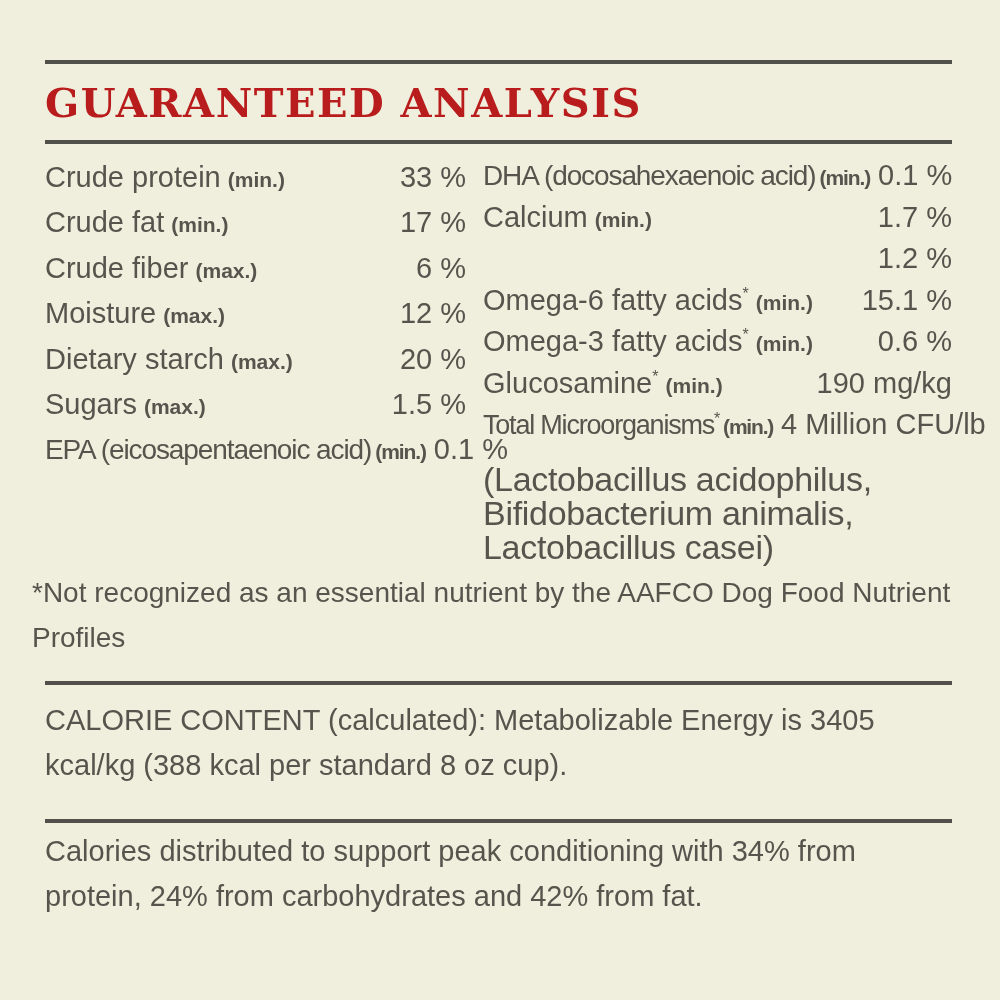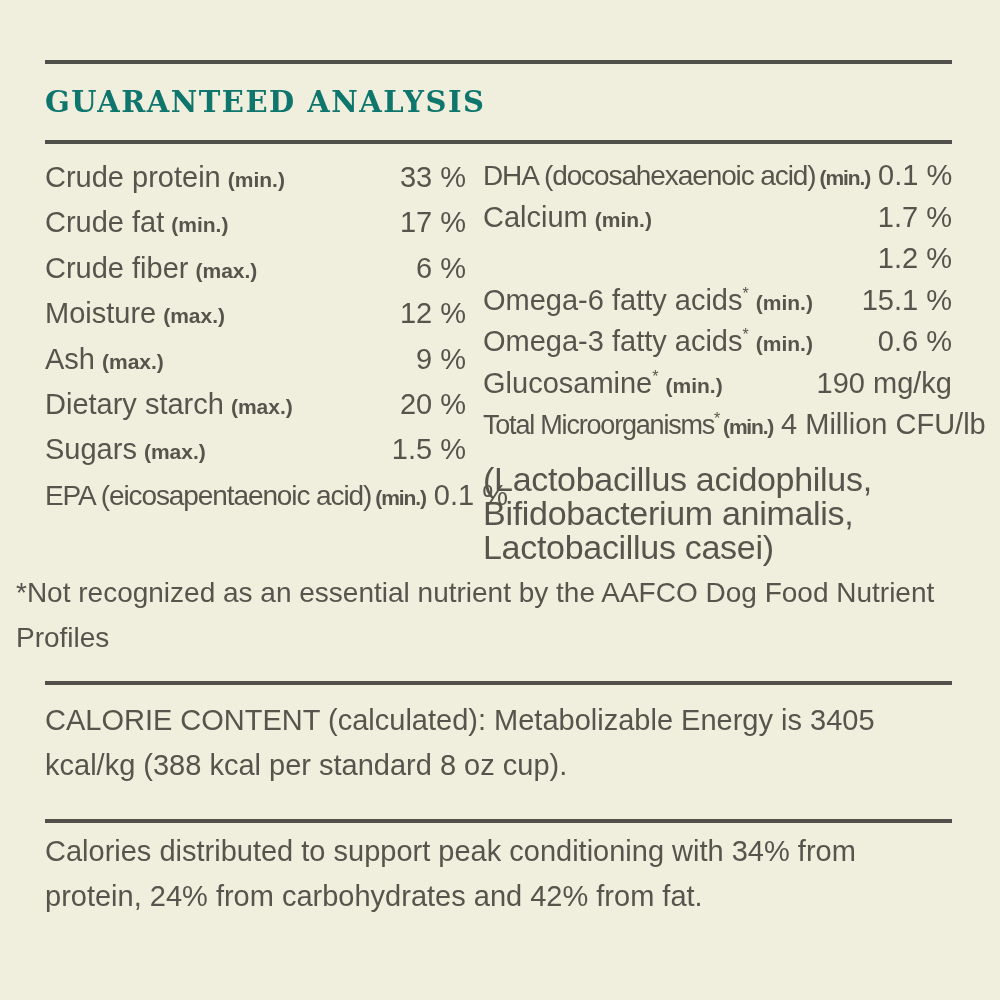--- a/index.html
+++ b/index.html
@@ -16,23 +16,23 @@
     margin-left: 45px;
     margin-right: 48px;
   }
   .rule-top { margin-top: 60px; }
   .heading {
     margin-left: 45px; margin-right: 48px;
     height: 76px;
     display: flex; align-items: center;
     font-family: "DejaVu Serif", serif;
     font-weight: bold;
-    font-size: 29px;
+    font-size: 40px;
     letter-spacing: 1.5px;
-    color: #0f766e;
+    color: #b91c1c;
   }
   .columns {
     display: flex;
     margin: 11px 48px 0 45px;
   }
   .col-left { width: 421px; }
   .col-right { width: 469px; margin-left: 17px; }
   .row {
     display: flex;
     align-items: baseline;
@@ -49,21 +49,21 @@
   .row.squeeze .label-wrap { letter-spacing: -1.2px; font-size: 27px; }
   .row.squeeze .qual { margin-left: 4px; }
   .micro-note {
     font-size: 34px;
     line-height: 34px;
     letter-spacing: -0.3px;
     margin-top: 16px;
     white-space: normal;
   }
   .footnote {
-    margin: 6px 48px 0 16px;
+    margin: 6px 48px 0 32px;
     font-size: 28px;
     line-height: 45px;
   }
   .rule-3 { margin-top: 21px; }
   .para {
     margin: 13px 48px 0 45px;
     font-size: 29px;
     line-height: 45px;
   }
   .rule-4 { margin-top: 31px; }
@@ -89,24 +89,20 @@
       <span class="label-wrap"><span class="label-text">Crude fat</span><span class="qual">(min.)</span></span>
       <span class="value">17 %</span>
     </div>
     <div class="row">
       <span class="label-wrap"><span class="label-text">Crude fiber</span><span class="qual">(max.)</span></span>
       <span class="value">6 %</span>
     </div>
     <div class="row">
       <span class="label-wrap"><span class="label-text">Moisture</span><span class="qual">(max.)</span></span>
       <span class="value">12 %</span>
-    </div>
-    <div class="row">
-      <span class="label-wrap"><span class="label-text">Ash</span><span class="qual">(max.)</span></span>
-      <span class="value">9 %</span>
     </div>
     <div class="row">
       <span class="label-wrap"><span class="label-text">Dietary starch</span><span class="qual">(max.)</span></span>
       <span class="value">20 %</span>
     </div>
     <div class="row">
       <span class="label-wrap"><span class="label-text">Sugars</span><span class="qual">(max.)</span></span>
       <span class="value">1.5 %</span>
     </div>
     <div class="row tight">

